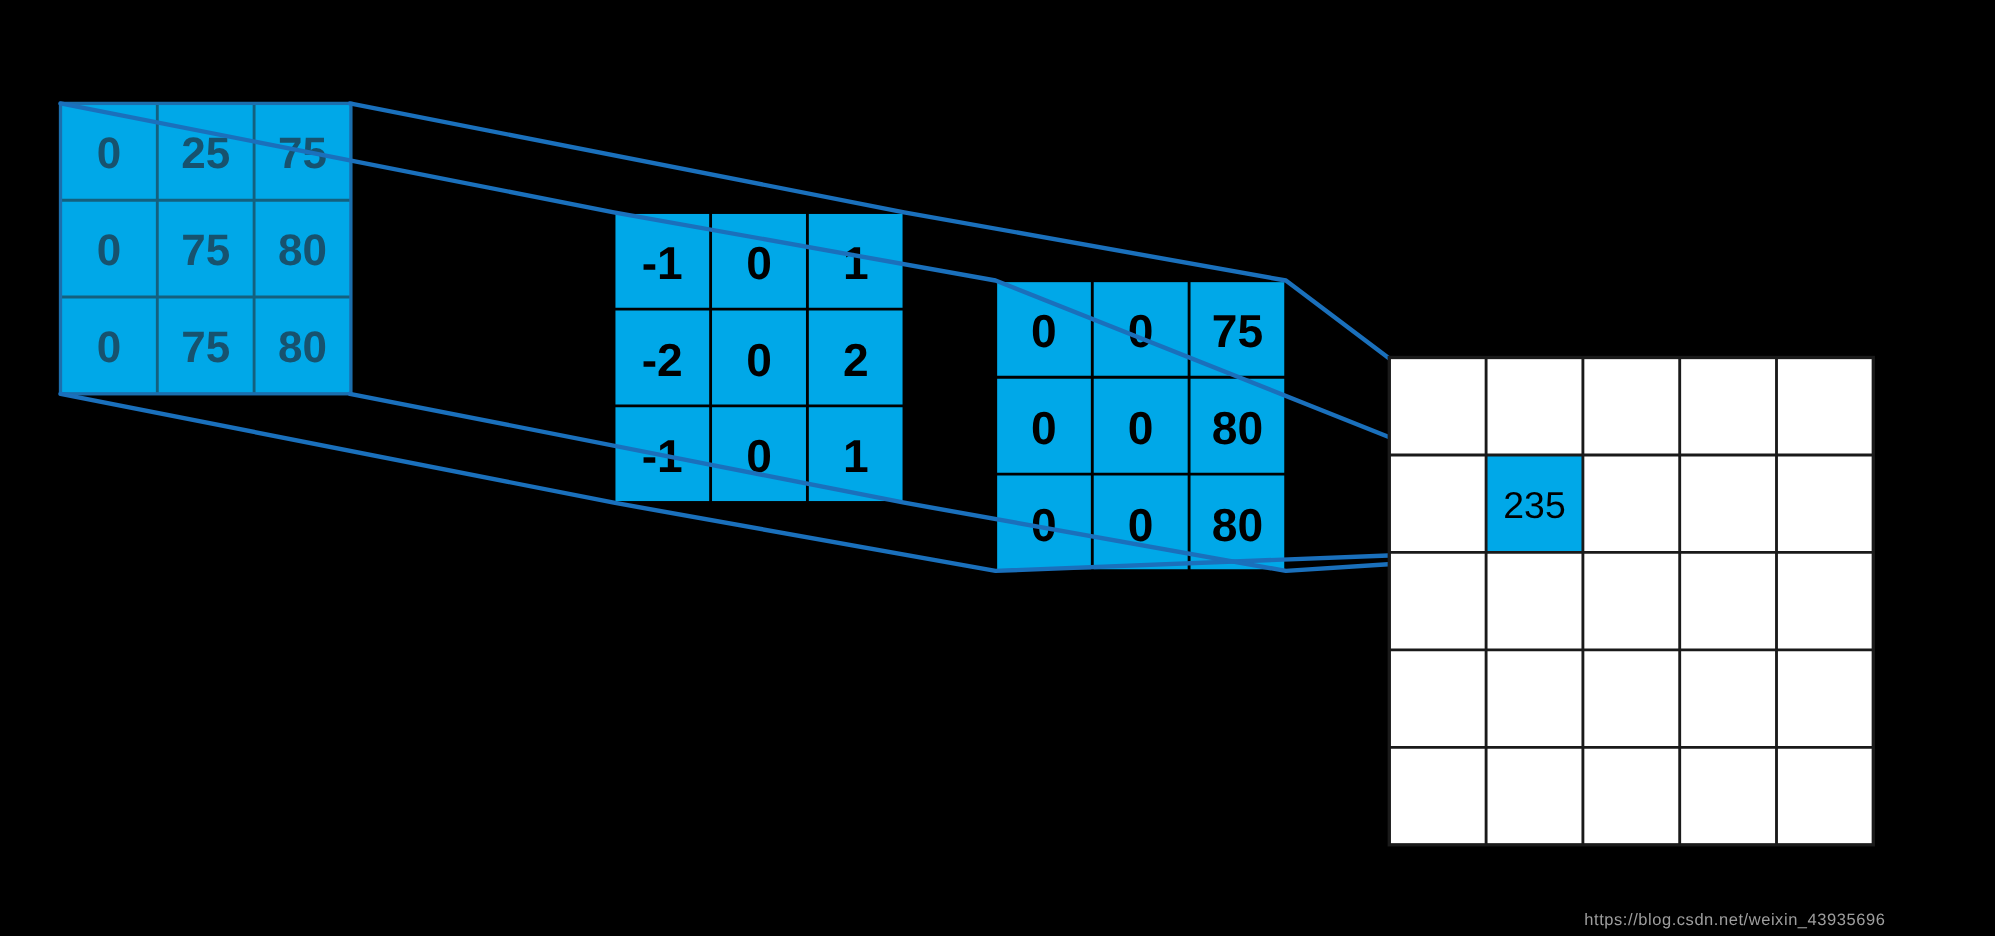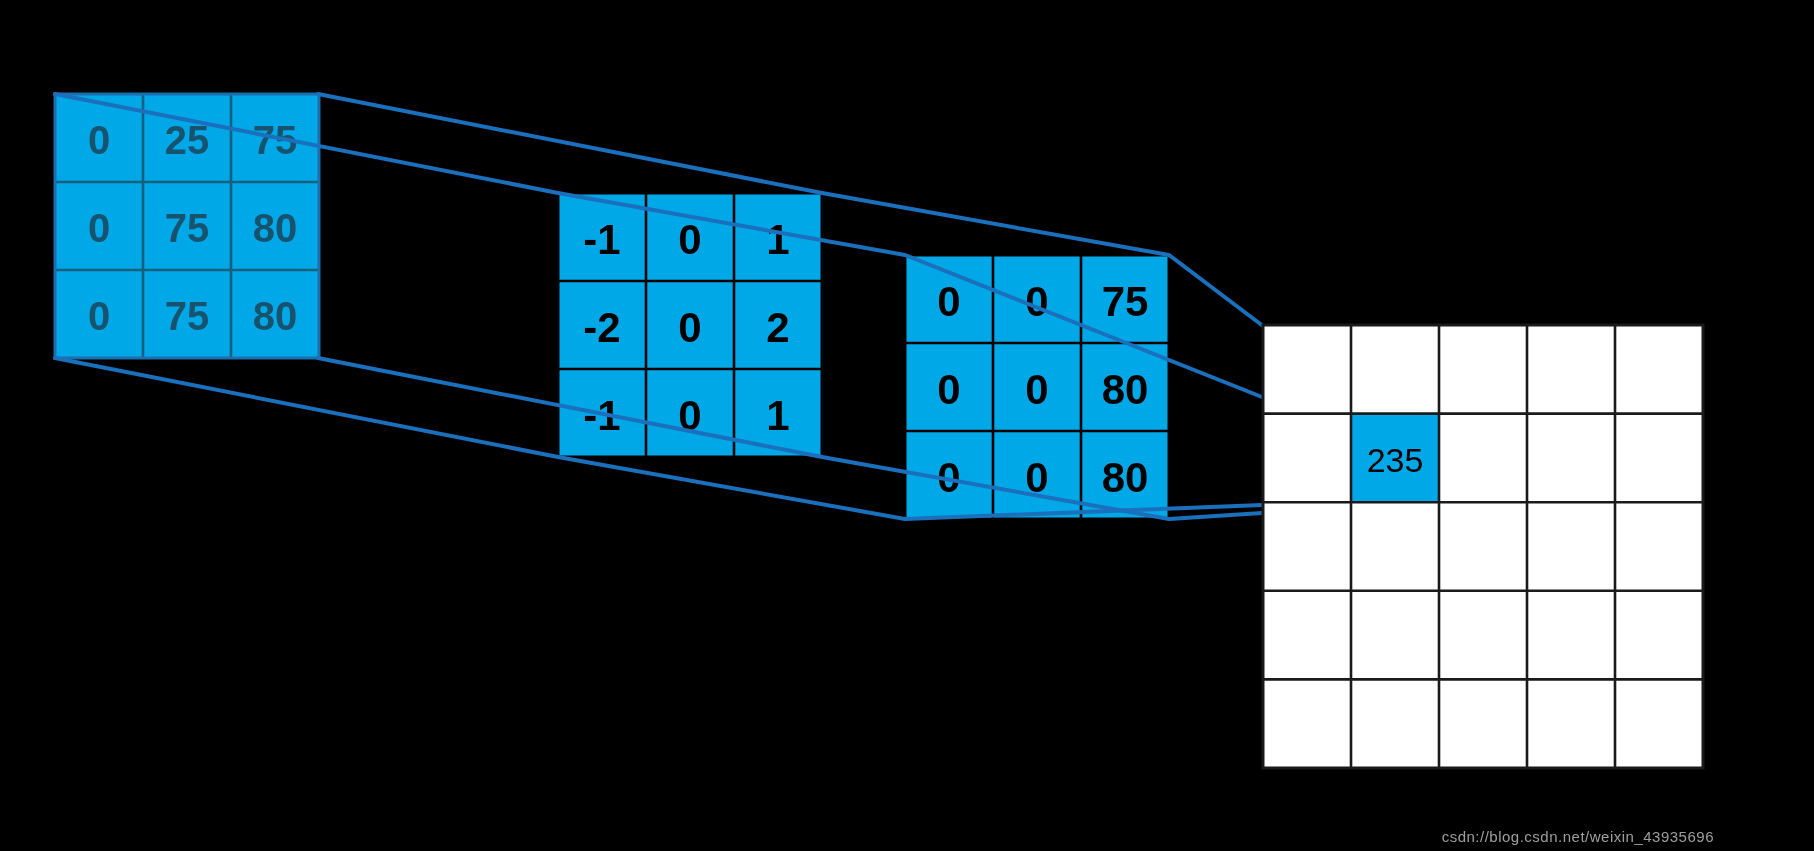--- a/index.html
+++ b/index.html
@@ -92,14 +92,14 @@
         <line x1="1527" y1="325" x2="1527" y2="768" stroke="#1A1A1A" stroke-width="2.6"></line>
         <line x1="1615" y1="325" x2="1615" y2="768" stroke="#1A1A1A" stroke-width="2.6"></line>
         <line x1="1263" y1="413.6" x2="1703" y2="413.6" stroke="#1A1A1A" stroke-width="2.6"></line>
         <line x1="1263" y1="502.2" x2="1703" y2="502.2" stroke="#1A1A1A" stroke-width="2.6"></line>
         <line x1="1263" y1="590.8" x2="1703" y2="590.8" stroke="#1A1A1A" stroke-width="2.6"></line>
         <line x1="1263" y1="679.4" x2="1703" y2="679.4" stroke="#1A1A1A" stroke-width="2.6"></line>
         <rect x="1263" y="325" width="440" height="443" fill="none" stroke="#1A1A1A" stroke-width="3"></rect>
         <text x="1395" y="459.90000000000003" text-anchor="middle" dominant-baseline="central" fill="#000000" font-size="34" font-weight="normal">235</text>
       </g>
     </svg>
-  <div id="watermark">csdn://blog.csdn.net/weixin_43935696</div>
+  <div id="watermark">https://blog.csdn.net/weixin_43935696</div>
 </div>
 
 </body></html>

